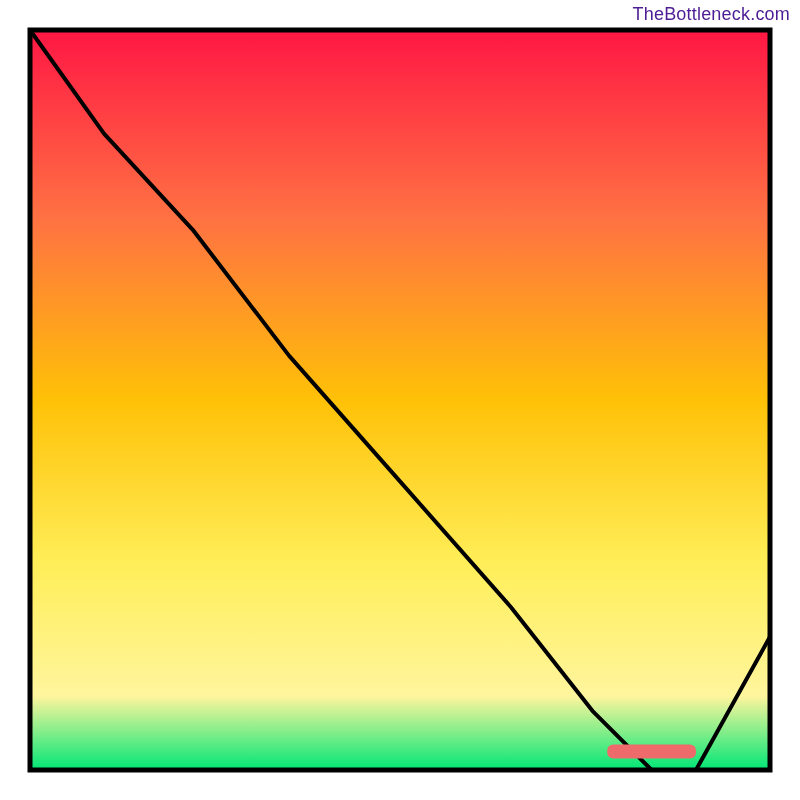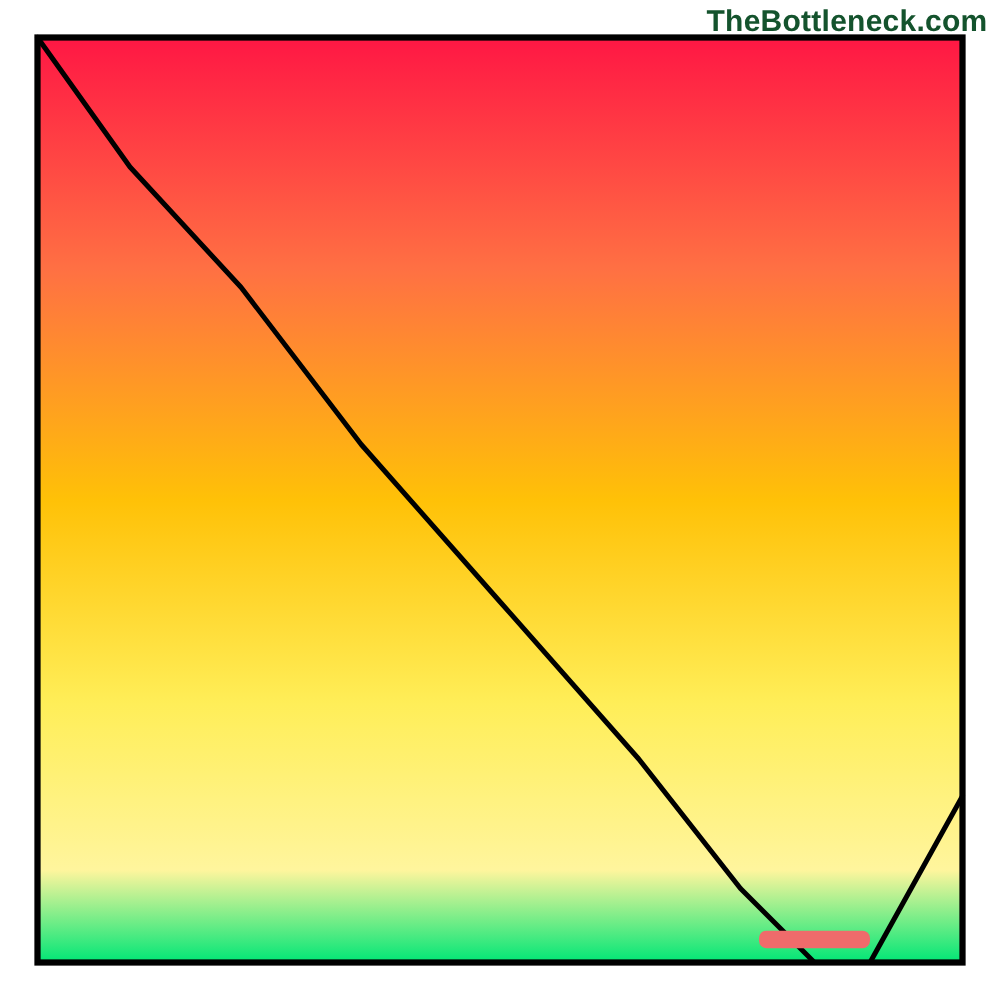--- a/index.html
+++ b/index.html
@@ -1,17 +1,17 @@
 <!DOCTYPE html>
 <html><head>
 <meta charset="utf-8">
 <style>
   html,body{margin:0;padding:0;width:800px;height:800px;overflow:hidden;background:#fff;font-family:Arial,Helvetica,sans-serif}
   .wrap{position:relative;width:800px;height:800px}
-  .watermark{position:absolute;top:4px;right:10px;font-size:24px;font-weight:700;color:#14532d;letter-spacing:.2px}
+  .watermark{position:absolute;top:4px;right:10px;font-size:18px;font-weight:400;color:#4c1d95;letter-spacing:.2px}
   svg{position:absolute;left:0;top:0}
 </style>
 </head>
 <body>
 <div class="wrap">
   <div class="watermark">TheBottleneck.com</div>
   <svg width="800" height="800" viewBox="0 0 800 800">
     <defs>
       <linearGradient id="bg" x1="0" y1="0" x2="0" y2="1">
         <stop id="g0" offset="0%" stop-color="#ff1744"></stop>

